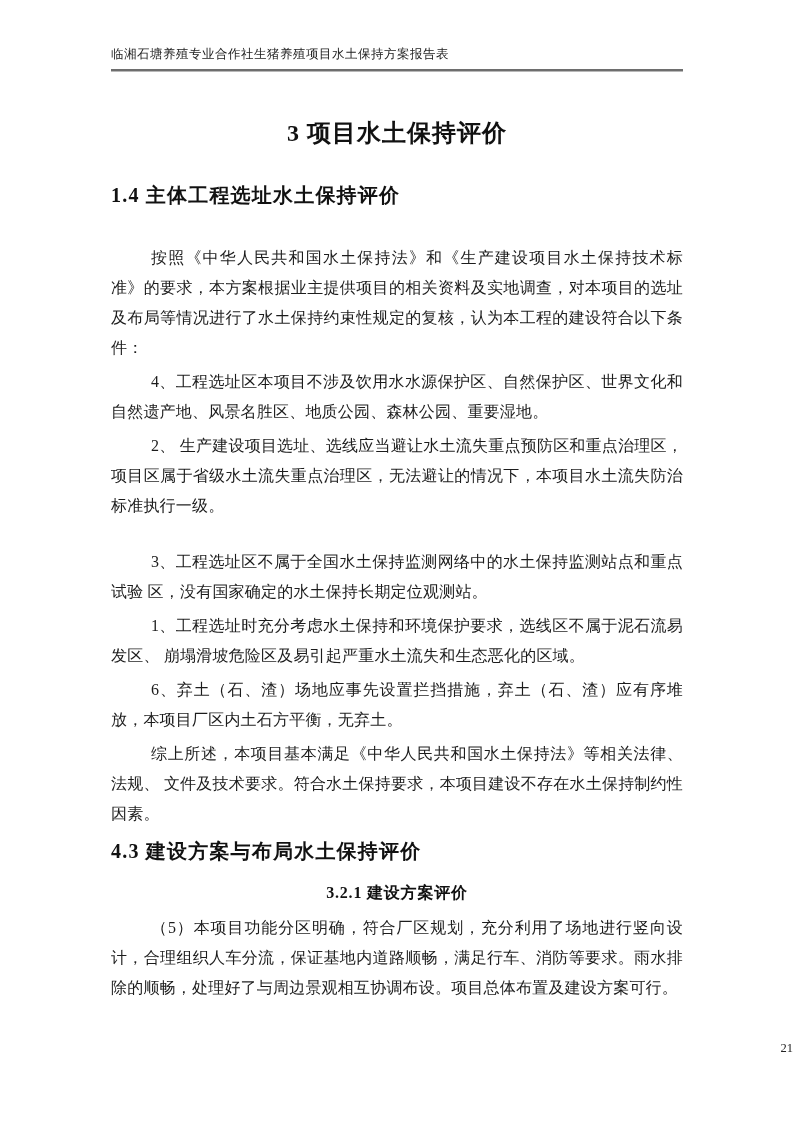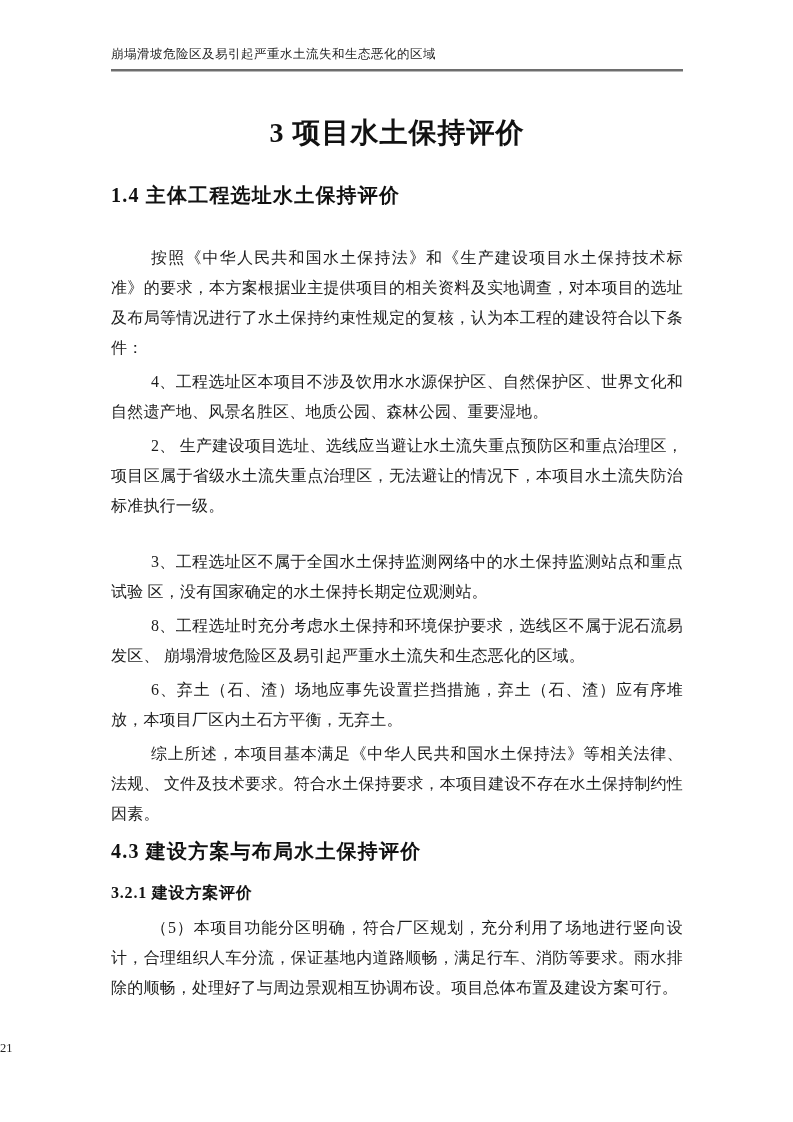--- a/index.html
+++ b/index.html
@@ -27,21 +27,21 @@
     letter-spacing: 0.5px;
     color: #222;
   }
   .header-rule {
     margin-top: 7px;
     height: 3px;
     background: linear-gradient(#6e6e6e 55%, #b8b8b8 55%);
   }
   h1.chapter-title {
     margin: 43px 0 0 0;
-    font-size: 28px;
+    font-size: 24px;
     line-height: 36px;
     font-weight: bold;
     text-align: center;
     letter-spacing: 1px;
     color: #111;
   }
   h2.section-title {
     margin: 31px 0 0 0;
     font-size: 20px;
     line-height: 27px;
@@ -53,20 +53,21 @@
     margin-top: 8px;
     line-height: 28px;
   }
   h3.subsection-title {
     margin: 16px 0 0 0;
     font-size: 16px;
     line-height: 24px;
     font-weight: bold;
     letter-spacing: 0.8px;
     color: #111;
+    text-align: center;
   }
   p.body-para {
     margin: 4px 0 0 0;
     font-size: 16px;
     line-height: 30px;
     text-align: justify;
     text-indent: 40px;
     letter-spacing: 0.2px;
     color: #1c1c1c;
   }
@@ -77,53 +78,53 @@
     margin-top: 26px;
   }
   p.body-para.after-heading {
     margin-top: 8px;
   }
   .page-footer {
     position: absolute;
     left: 0;
     top: 1040px;
     width: 793px;
-    text-align: left;
+    text-align: right;
     font-size: 12.5px;
     line-height: 16px;
     color: #222;
   }
 </style>
 </head>
 <body>
 
 <div class="page">
 
   <div class="running-header">
     <div class="content">
-      <div class="running-header-text">崩塌滑坡危险区及易引起严重水土流失和生态恶化的区域</div>
+      <div class="running-header-text">临湘石塘养殖专业合作社生猪养殖项目水土保持方案报告表</div>
       <div class="header-rule"></div>
     </div>
   </div>
 
   <div class="content">
 
     <h1 class="chapter-title">3 项目水土保持评价</h1>
 
     <h2 class="section-title">1.4 主体工程选址水土保持评价</h2>
 
     <p class="body-para first">按照《中华人民共和国水土保持法》和《生产建设项目水土保持技术标准》的要求，本方案根据业主提供项目的相关资料及实地调查，对本项目的选址及布局等情况进行了水土保持约束性规定的复核，认为本工程的建设符合以下条件：</p>
 
     <p class="body-para">4、工程选址区本项目不涉及饮用水水源保护区、自然保护区、世界文化和自然遗产地、风景名胜区、地质公园、森林公园、重要湿地。</p>
 
     <p class="body-para">2、 生产建设项目选址、选线应当避让水土流失重点预防区和重点治理区，项目区属于省级水土流失重点治理区，无法避让的情况下，本项目水土流失防治标准执行一级。</p>
 
     <p class="body-para gap-before">3、工程选址区不属于全国水土保持监测网络中的水土保持监测站点和重点试验 区，没有国家确定的水土保持长期定位观测站。</p>
 
-    <p class="body-para">8、工程选址时充分考虑水土保持和环境保护要求，选线区不属于泥石流易发区、 崩塌滑坡危险区及易引起严重水土流失和生态恶化的区域。</p>
+    <p class="body-para">1、工程选址时充分考虑水土保持和环境保护要求，选线区不属于泥石流易发区、 崩塌滑坡危险区及易引起严重水土流失和生态恶化的区域。</p>
 
 
     <p class="body-para">6、弃土（石、渣）场地应事先设置拦挡措施，弃土（石、渣）应有序堆放，本项目厂区内土石方平衡，无弃土。</p>
 
     <p class="body-para">综上所述，本项目基本满足《中华人民共和国水土保持法》等相关法律、法规、 文件及技术要求。符合水土保持要求，本项目建设不存在水土保持制约性因素。</p>
 
     <h2 class="section-title second">4.3 建设方案与布局水土保持评价</h2>
 
     <h3 class="subsection-title">3.2.1 建设方案评价</h3>
 

